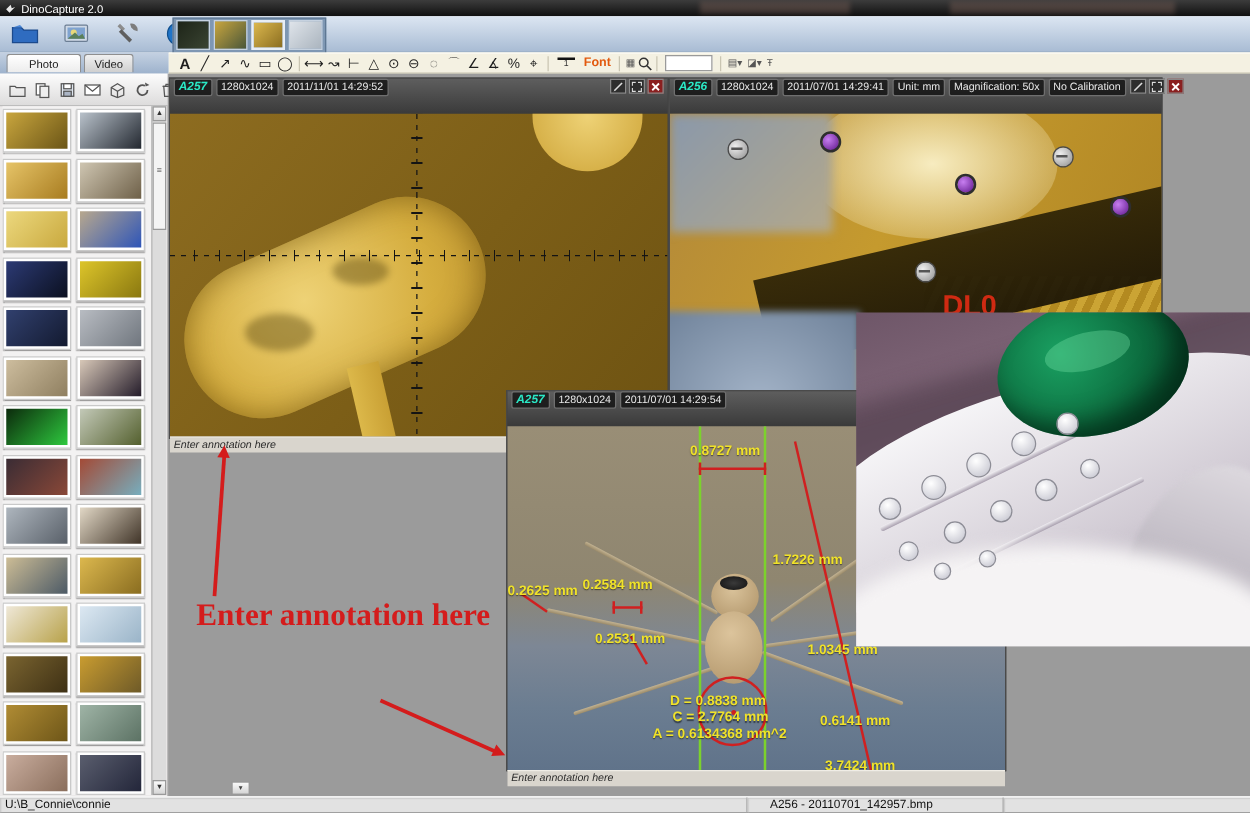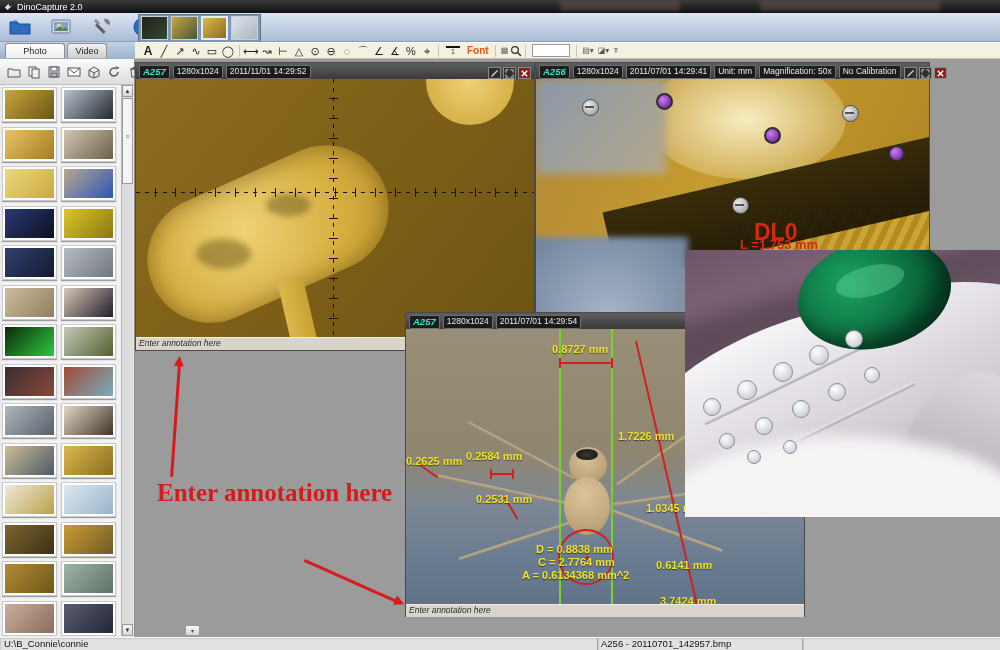--- a/index.html
+++ b/index.html
@@ -54,21 +54,21 @@
   .vscroll{position:absolute;right:1px;top:26px;width:12px;height:551px;background:#dcdcdc;
     border-left:1px solid #b5b5b5;box-sizing:border-box;}
   .vbtn{position:absolute;left:0;width:11px;height:12px;background:linear-gradient(#fafafa,#d6d6d6);
     border:1px solid #9a9a9a;font-size:6px;text-align:center;line-height:11px;color:#333;box-sizing:border-box;}
   .vthumb{position:absolute;left:0;top:13px;width:11px;height:86px;background:#f4f4f4;
     border:1px solid #9a9a9a;box-sizing:border-box;}
   .vthumb::after{content:"≡";font-size:7px;color:#777;display:block;text-align:center;margin-top:34px;}
   
   .main{position:absolute;left:135px;top:59px;width:865px;height:578px;background:#9b9b9b;overflow:hidden;}
   .imgwin{position:absolute;border:1px solid #4a4a4a;background:#3a3a3a;box-sizing:border-box;}
-  .hdr{height:16px;background:linear-gradient(#5e5e5e,#3a3a3a);display:flex;align-items:flex-end;
+  .hdr{height:28px;background:linear-gradient(#5e5e5e,#3a3a3a);display:flex;align-items:flex-start;
     gap:3px;padding:0 3px;box-sizing:border-box;}
   .badge{background:rgba(15,15,15,.78);border:1px solid #6f6f6f;border-radius:2px;color:#e8e8e8;
     font-size:8.5px;height:12px;line-height:11px;padding:0 3px;white-space:nowrap;}
   .badge.id{color:#2ae8c6;font-weight:bold;font-style:italic;font-size:9.5px;}
   .hdr-btns{margin-left:auto;display:flex;gap:2px;}
   .hbtn{width:13px;height:12px;background:#2e2e2e;border:1px solid #8a8a8a;display:flex;
     align-items:center;justify-content:center;box-sizing:border-box;}
   .hbtn.close{background:#8a2020;}
   .hbtn svg{width:9px;height:9px;display:block}
   .content{position:relative;overflow:hidden;}
@@ -586,17 +586,17 @@
 
     <div class="arrow1"></div>
     <div class="arrow2"></div>
     <div class="note-text">Enter annotation here</div>
 
     <div class="scroll-corner">▾</div>
   </div>
 
   <div class="statusbar">
     <div class="st-sec" style="width:598px">U:\B_Connie\connie</div>
-    <div class="st-sec" style="width:205px;padding-left:3px">A256 - 20110701_142957.bmp</div>
+    <div class="st-sec" style="width:205px;padding-left:18px">A256 - 20110701_142957.bmp</div>
     <div class="st-sec" style="flex:1;border-right:none"></div>
   </div>
 
 </div>
 
 </body></html>

